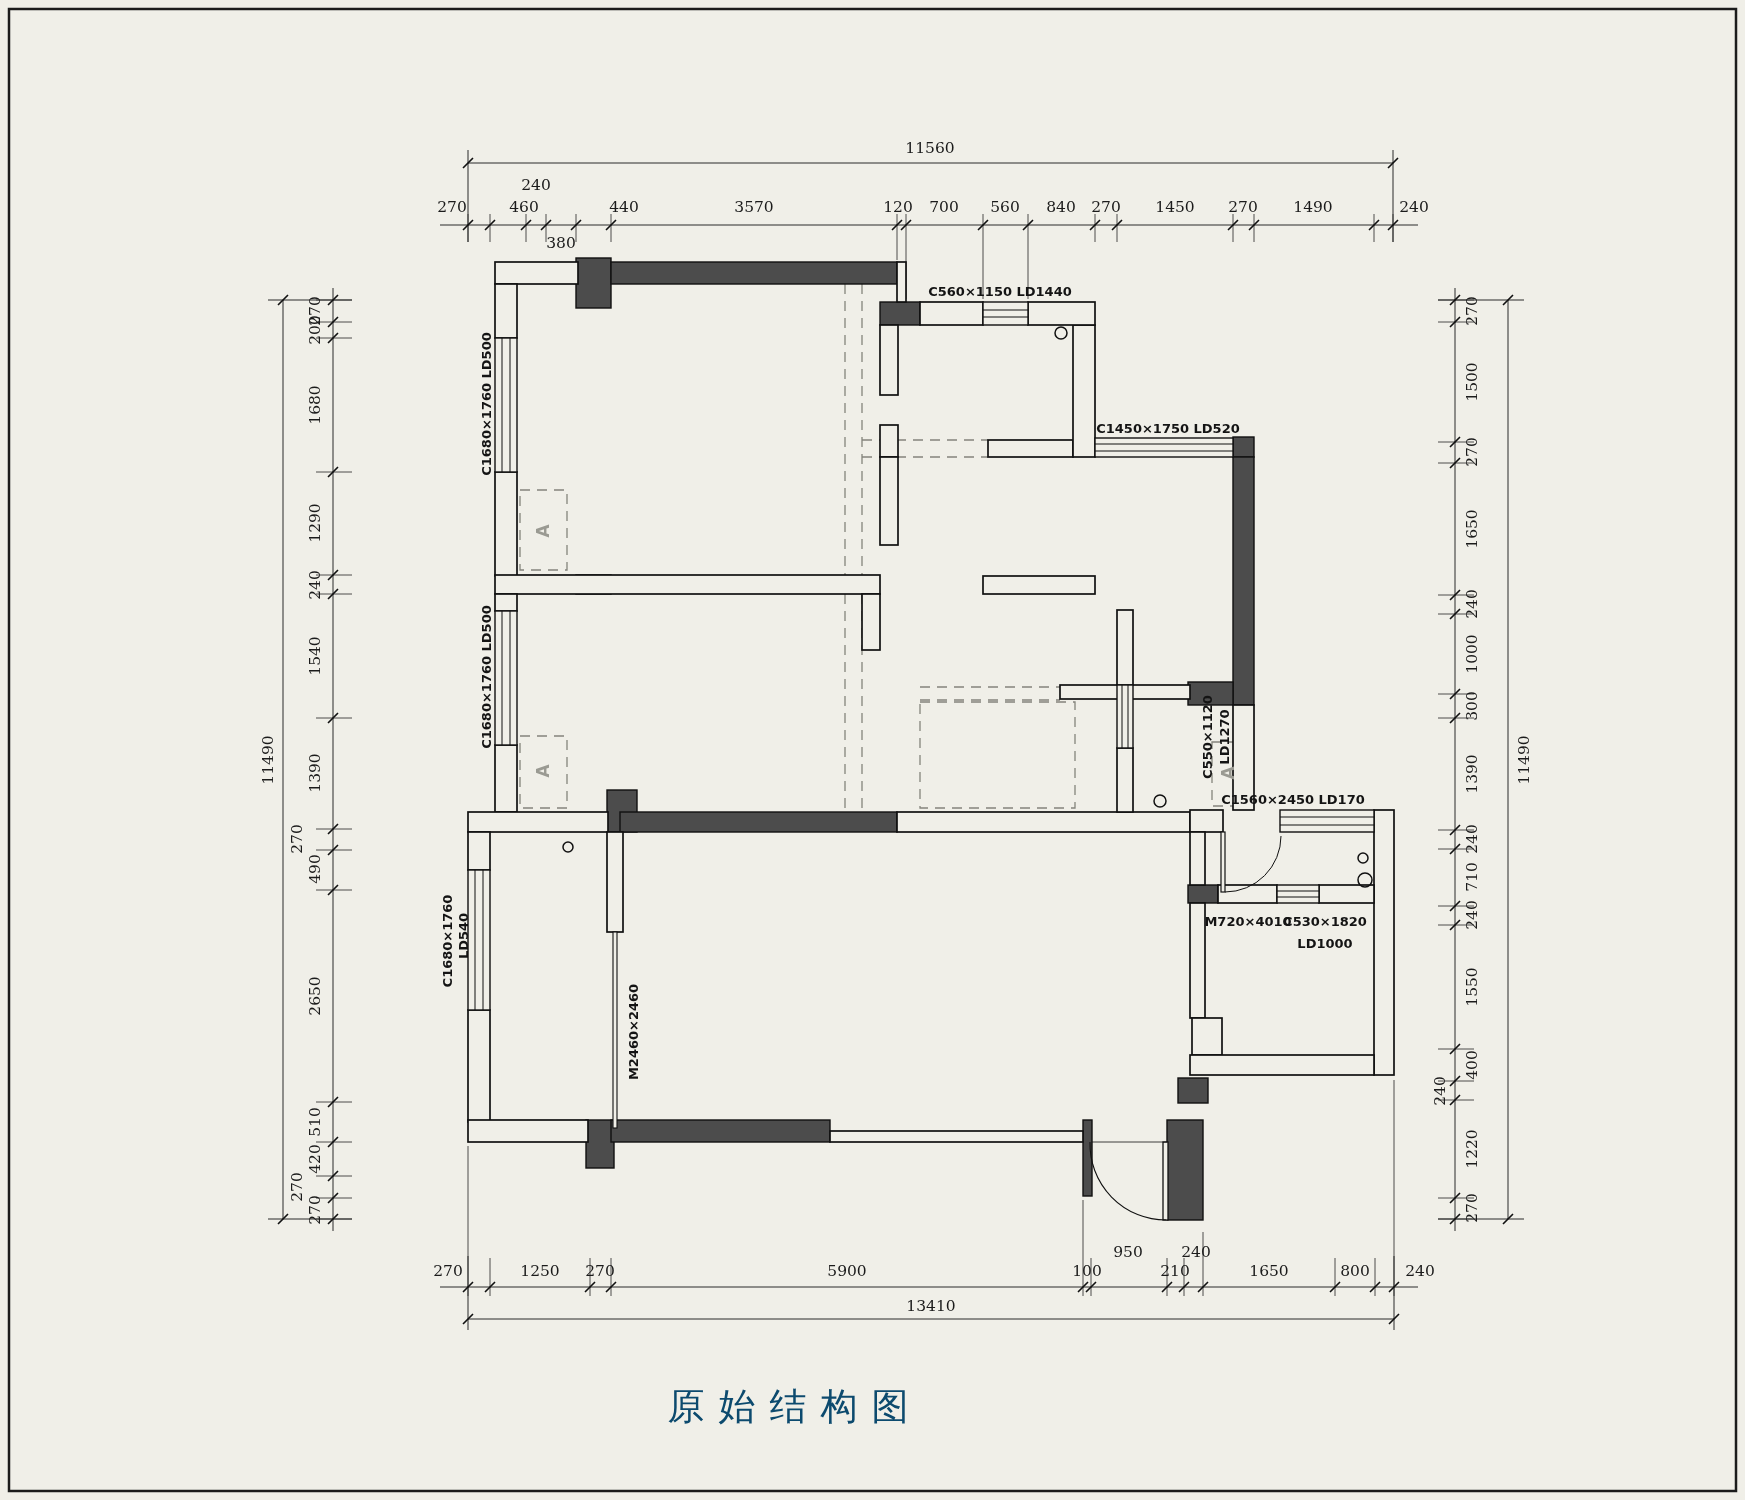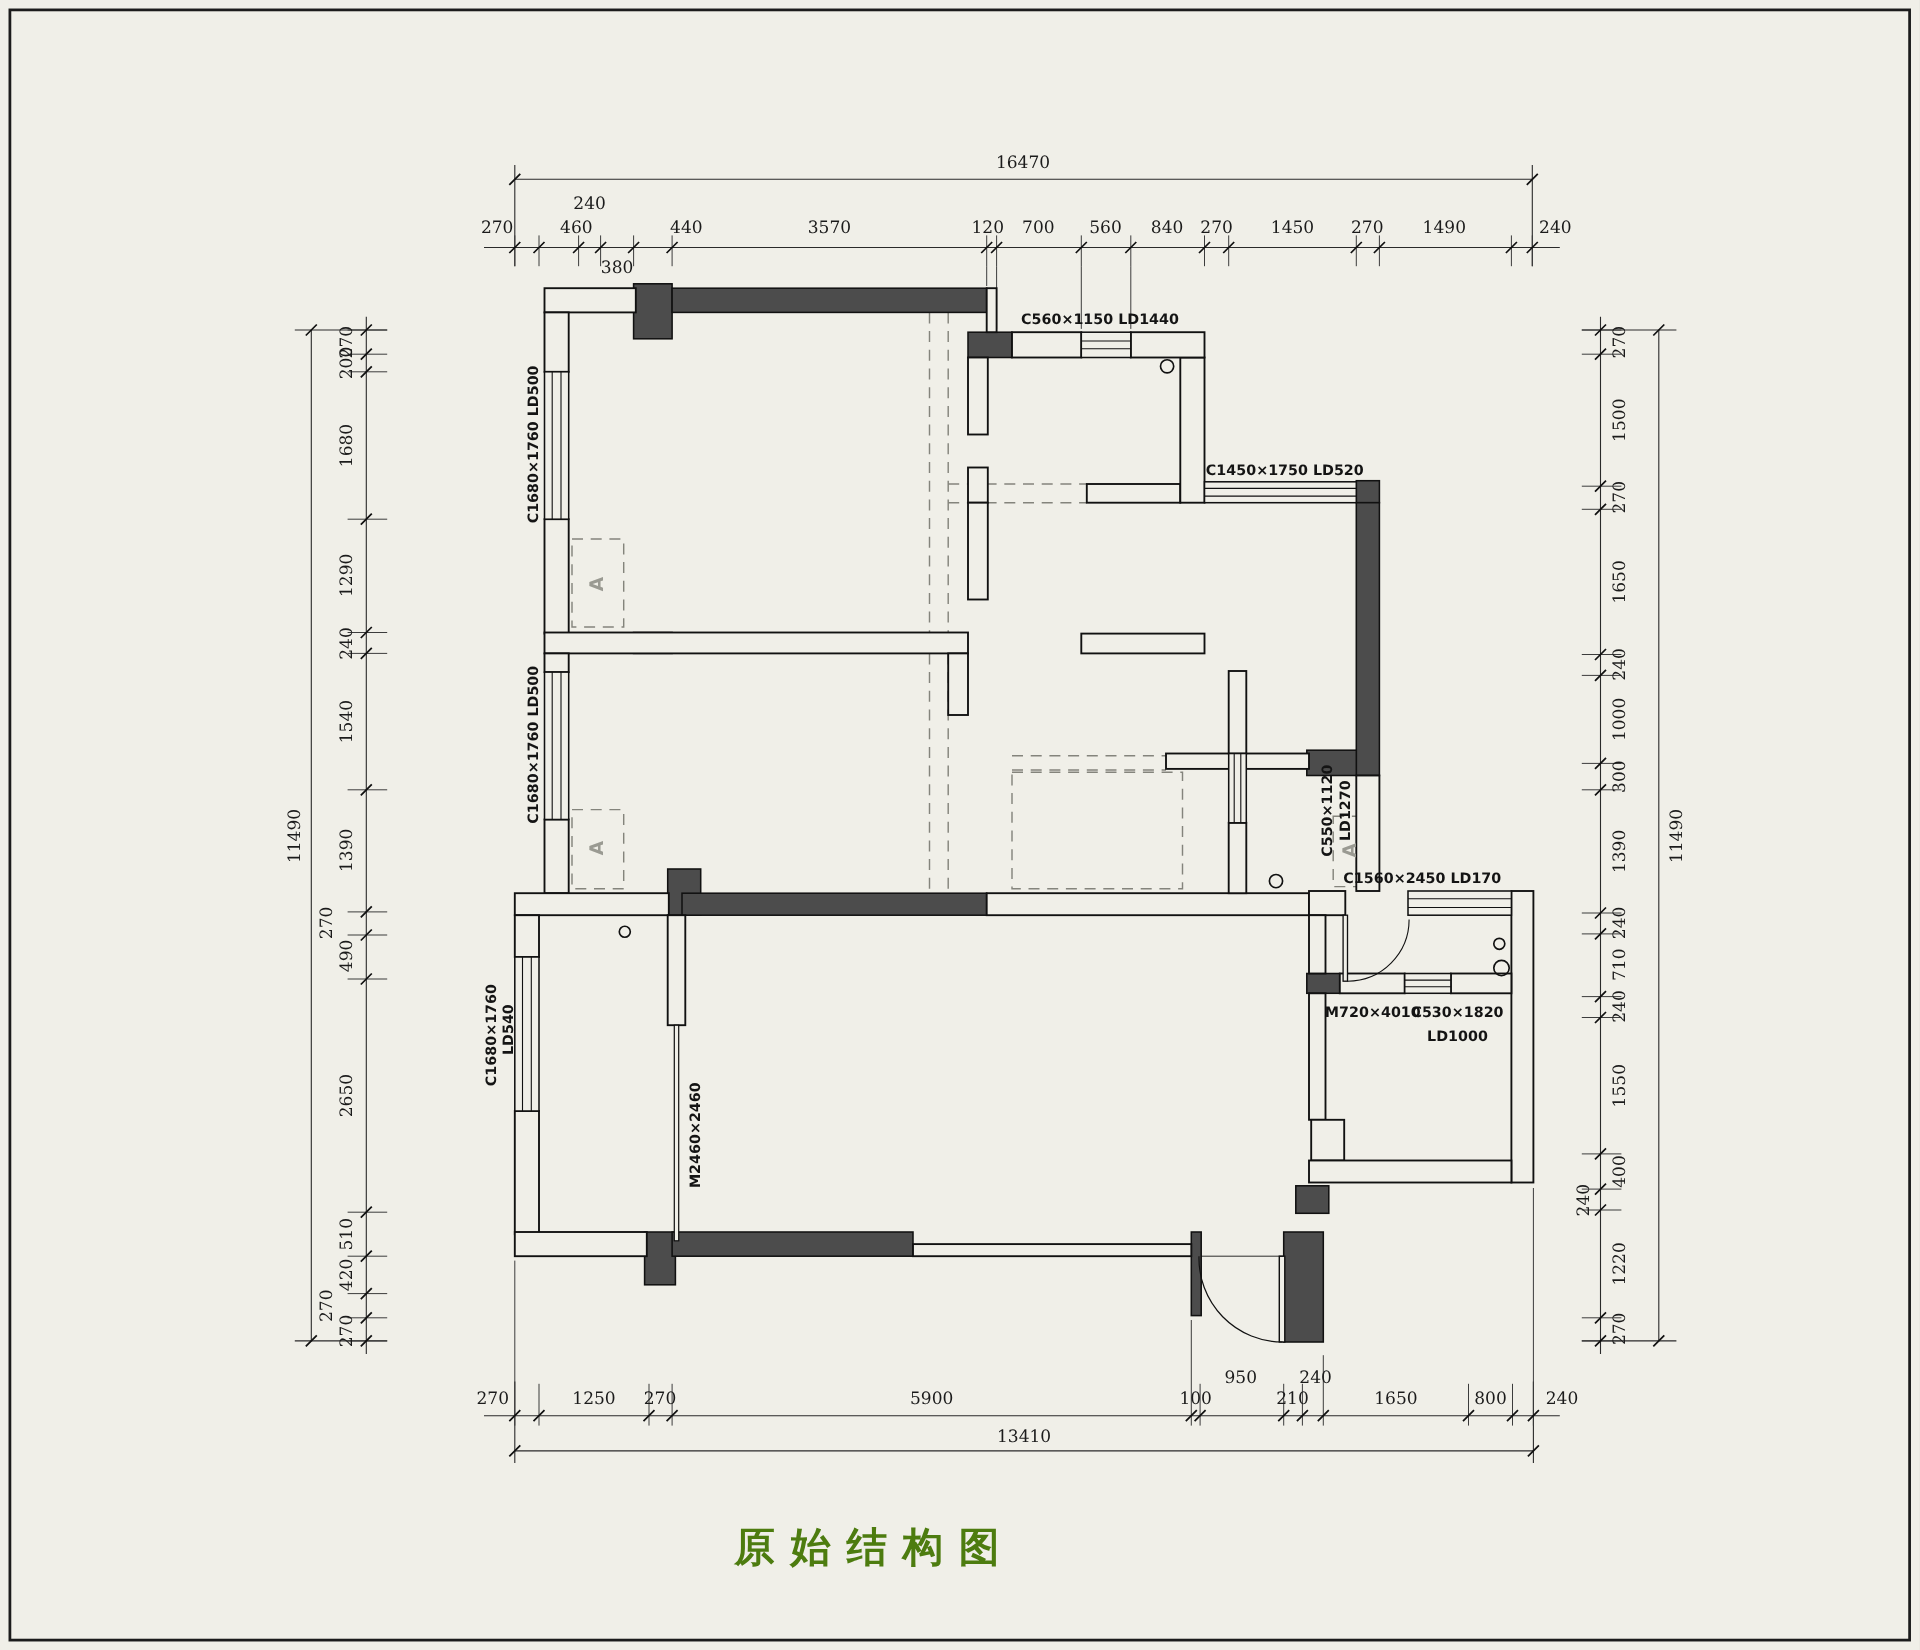--- a/index.html
+++ b/index.html
@@ -6,22 +6,22 @@
   #stage{position:relative;width:1745px;height:1500px;background:#f0efe8;overflow:hidden;
          font-family:"DejaVu Sans",sans-serif;}
   #planframe{position:absolute;left:0;top:0;}
   .lbl{position:absolute;transform:translate(-50%,-50%);white-space:nowrap;
        font-family:"DejaVu Serif",serif;font-size:15.5px;color:#1b1b1b;}
   .rot{position:absolute;transform:translate(-50%,-50%) rotate(-90deg);white-space:nowrap;
        font-family:"DejaVu Serif",serif;font-size:15.5px;color:#1b1b1b;}
   .fix{font-family:"DejaVu Sans",sans-serif;font-size:13px;font-weight:600;color:#141414;}
   .acg{font-family:"DejaVu Sans",sans-serif;font-size:17px;color:#9a9a92;font-weight:600;}
   .title{position:absolute;transform:translate(-50%,-50%);white-space:nowrap;
-         font-family:"DejaVu Sans",sans-serif;font-size:37px;font-weight:bold;
-         letter-spacing:14px;color:#4d7c0f;}
+         font-family:"DejaVu Sans",sans-serif;font-size:37px;font-weight:normal;
+         letter-spacing:14px;color:#0c4a6e;}
 </style>
 </head>
 <body>
 
 <div id="stage">
 
 <svg id="planframe" width="1745" height="1500" viewBox="0 0 1745 1500">
 
   <rect x="9" y="9" width="1727" height="1482" fill="none" stroke="#1c1c1c" stroke-width="2.5"></rect>
 
@@ -191,21 +191,21 @@
   <g fill="none" stroke="#111" stroke-width="1.5">
     <circle cx="1061" cy="333" r="6"></circle>
     <circle cx="568" cy="847" r="5"></circle>
     <circle cx="1160" cy="801" r="6"></circle>
     <circle cx="1363" cy="858" r="5"></circle>
     <circle cx="1365" cy="880" r="7"></circle>
   </g>
 </svg>
 
 <div>
-  <span class="lbl" style="left:930px;top:148px">16470</span>
+  <span class="lbl" style="left:930px;top:148px">11560</span>
   <span class="lbl" style="left:452px;top:207px">270</span>
   <span class="lbl" style="left:524px;top:207px">460</span>
   <span class="lbl" style="left:536px;top:185px">240</span>
   <span class="lbl" style="left:561px;top:243px">380</span>
   <span class="lbl" style="left:624px;top:207px">440</span>
   <span class="lbl" style="left:754px;top:207px">3570</span>
   <span class="lbl" style="left:898px;top:207px">120</span>
   <span class="lbl" style="left:944px;top:207px">700</span>
   <span class="lbl" style="left:1005px;top:207px">560</span>
   <span class="lbl" style="left:1061px;top:207px">840</span>

